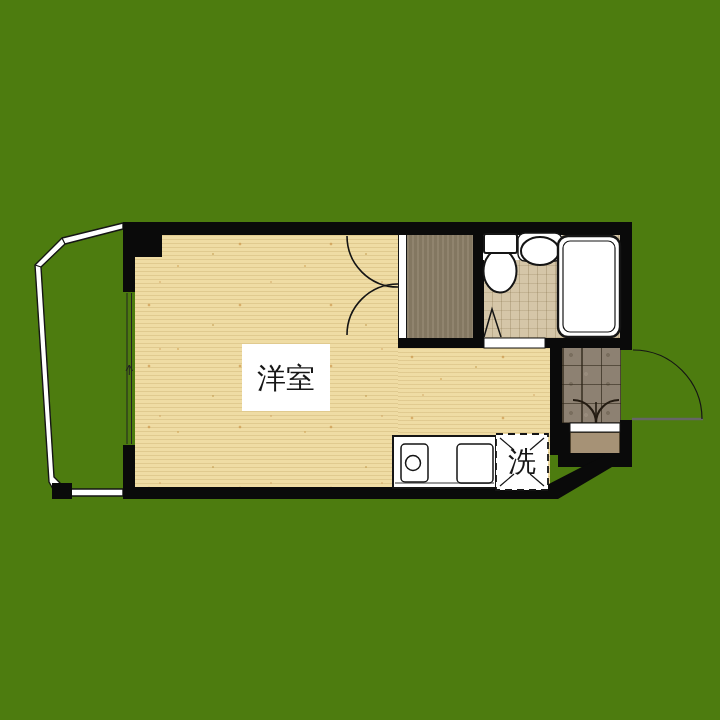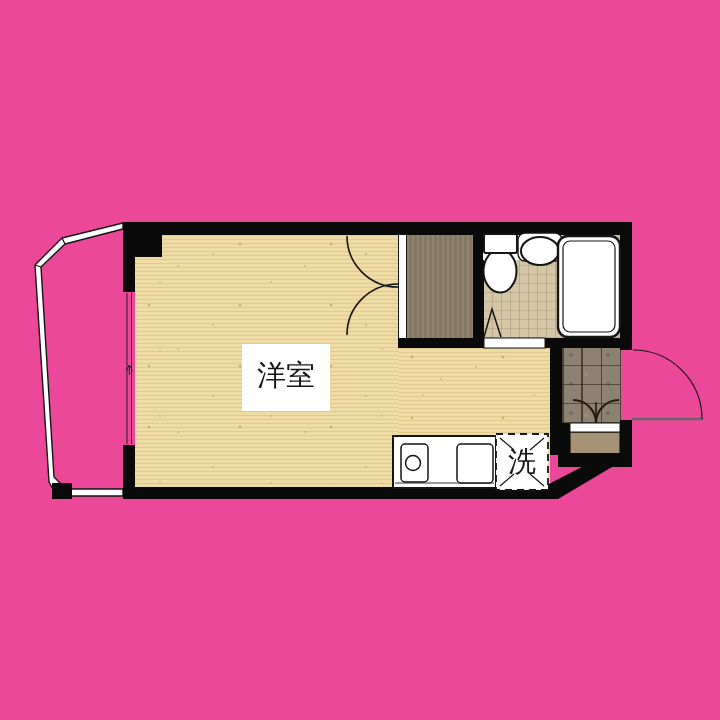--- a/index.html
+++ b/index.html
@@ -1,18 +1,18 @@
 <!DOCTYPE html>
 <html style="--wall: #0a0a0a; --wood: #efdca4; --bath: #d5c6a8; --tile: #8d8172; --closet: #8a7d66; --step: #a69276; --line: #151515;"><head>
 <meta charset="utf-8">
 <style>
   html,body{margin:0;padding:0;background:#fff;}
   #canvas{
-    position:relative;width:720px;height:720px;background:#ec4899;overflow:hidden;
-    font-family:Liberation Mono, monospace;
+    position:relative;width:720px;height:720px;background:#4d7c0f;overflow:hidden;
+    font-family:Liberation Sans, sans-serif;
   }
   .abs{position:absolute;}
   
   .wood{
     background-color:var(--wood,#efdca4);
     background-image:
       radial-gradient(circle 2.2px at 14px 9px, rgba(195,135,55,.55) 60%, transparent 75%),
       radial-gradient(circle 1.8px at 43px 31px, rgba(205,155,75,.45) 60%, transparent 75%),
       radial-gradient(circle 2px  at 78px 19px, rgba(185,140,60,.40) 60%, transparent 75%),
       radial-gradient(circle 1.6px at 25px 47px, rgba(200,150,80,.35) 60%, transparent 75%),

